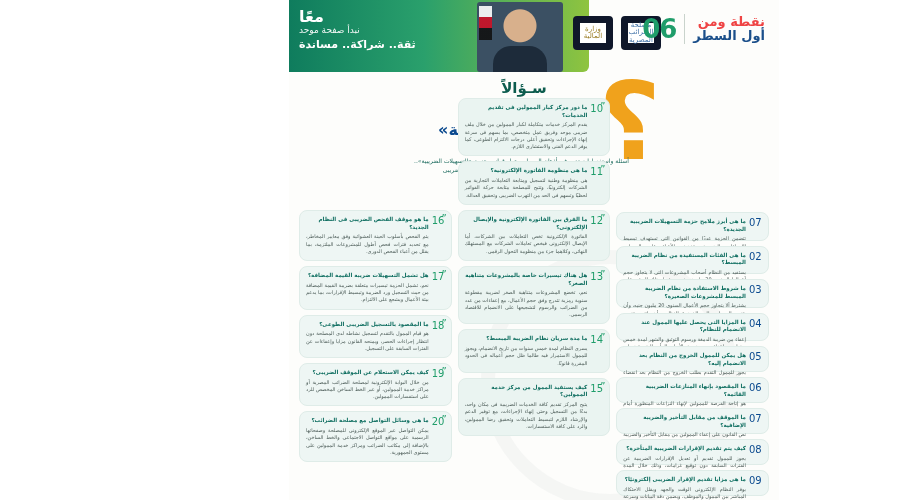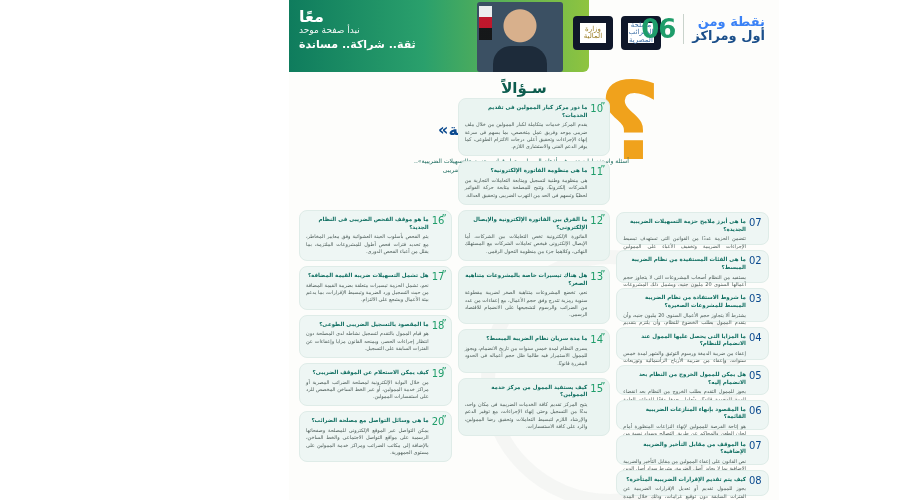--- a/index.html
+++ b/index.html
@@ -63,21 +63,21 @@
   .vdiv {
     width: 1px;
     height: 30px;
     background: #c9d3cc;
   }
   .hdr-slogan {
     text-align: right;
     line-height: 1.05;
   }
   .hdr-slogan .l1 {
-    color: #3b82f6;
+    color: #ef4444;
     font-size: 13px;
     font-weight: bold;
   }
   .hdr-slogan .l2 {
     color: #1b4f8a;
     font-size: 13px;
     font-weight: bold;
   }
   .logos {
     position: absolute;
@@ -287,21 +287,21 @@
       </div>
 
       <div class="logos">
         <div class="logo-badge">مصلحة الضرائب المصرية</div>
         <div class="logo-badge gold">وزارة المالية</div>
       </div>
 
       <div class="hdr-right">
         <div class="hdr-slogan">
           <div class="l1">نقطة ومن</div>
-          <div class="l2">أول ومراكز</div>
+          <div class="l2">أول السطر</div>
         </div>
         <div class="vdiv"></div>
         <div class="num06">06</div>
       </div>
     </div>
 
     <div class="title-zone">
       <div class="qmark">؟</div>
       <div class="title-card">
         <div class="t2">سـؤالاً</div>
@@ -347,20 +347,25 @@
         <div class="qa">
           <span class="idx">07</span>
           <div class="q">ما الموقف من مقابل التأخير والضريبة الإضافية؟</div>
           <div class="a">نص القانون على إعفاء الممولين من مقابل التأخير والضريبة الإضافية بما لا يجاوز أصل الضريبة، بشرط سداد أصل الدين الضريبى خلال المدة المحددة.</div>
         </div>
         <div class="qa">
           <span class="idx">08</span>
           <div class="q">كيف يتم تقديم الإقرارات الضريبية المتأخرة؟</div>
           <div class="a">يجوز للممول تقديم أو تعديل الإقرارات الضريبية عن الفترات السابقة دون توقيع غرامات، وذلك خلال المدة المحددة بالقانون ومن خلال المنظومة الإلكترونية للمصلحة.</div>
         </div>
+        <div class="qa">
+          <span class="idx">09</span>
+          <div class="q">ما هى مزايا تقديم الإقرار الضريبى إلكترونيًا؟</div>
+          <div class="a">يوفر النظام الإلكترونى الوقت والجهد ويقلل الاحتكاك المباشر بين الممول والموظف، ويضمن دقة البيانات وسرعة إنهاء الإجراءات وسهولة المتابعة.</div>
+        </div>
       </div>
 
       <div class="col mid-col">
         <div class="qa green tall">
           <span class="idx">10</span>
           <span class="quote">”</span>
           <div class="q">ما دور مركز كبار الممولين فى تقديم الخدمات؟</div>
           <div class="a">يقدم المركز خدمات متكاملة لكبار الممولين من خلال ملف ضريبى موحد وفريق عمل متخصص، بما يسهم فى سرعة إنهاء الإجراءات وتحقيق أعلى درجات الالتزام الطوعى، كما يوفر الدعم الفنى والاستشارى اللازم.</div>
         </div>
         <div class="qa green tall">

